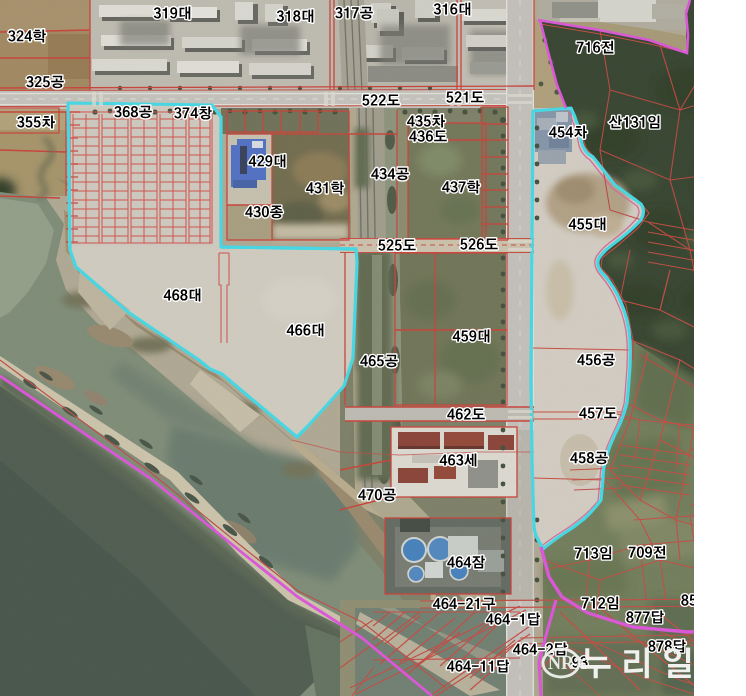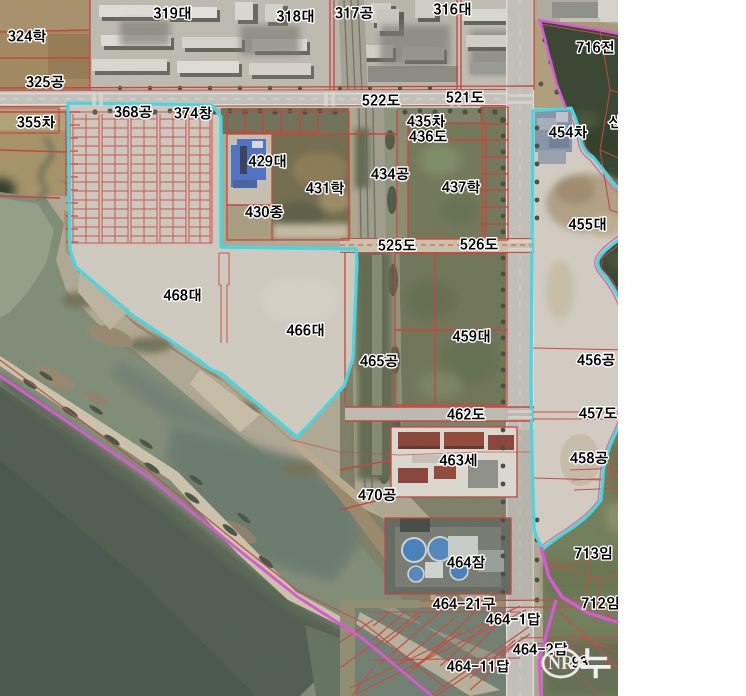--- a/index.html
+++ b/index.html
@@ -1,14 +1,14 @@
 <!DOCTYPE html>
 <html><head><meta charset="utf-8"><style>
 html,body{margin:0;padding:0;background:#fff;font-family:"Liberation Sans",sans-serif;}
-#map{width:618px;height:696px;overflow:hidden;position:relative;}
+#map{width:694px;height:696px;overflow:hidden;position:relative;}
 </style></head><body>
 
 <div id="map">
 <svg width="746" height="696" viewBox="0 0 746 696" xmlns="http://www.w3.org/2000/svg">
 <defs>
 <filter id="grain" x="0" y="0" width="100%" height="100%">
           <feTurbulence type="fractalNoise" baseFrequency="0.9" numOctaves="2" result="n"></feTurbulence>
           <feColorMatrix in="n" type="matrix" values="0 0 0 0 0.5 0 0 0 0 0.5 0 0 0 0 0.45 0 0 0 0.55 0"></feColorMatrix>
           <feComposite operator="over" in2="SourceGraphic"></feComposite>
         </filter>

